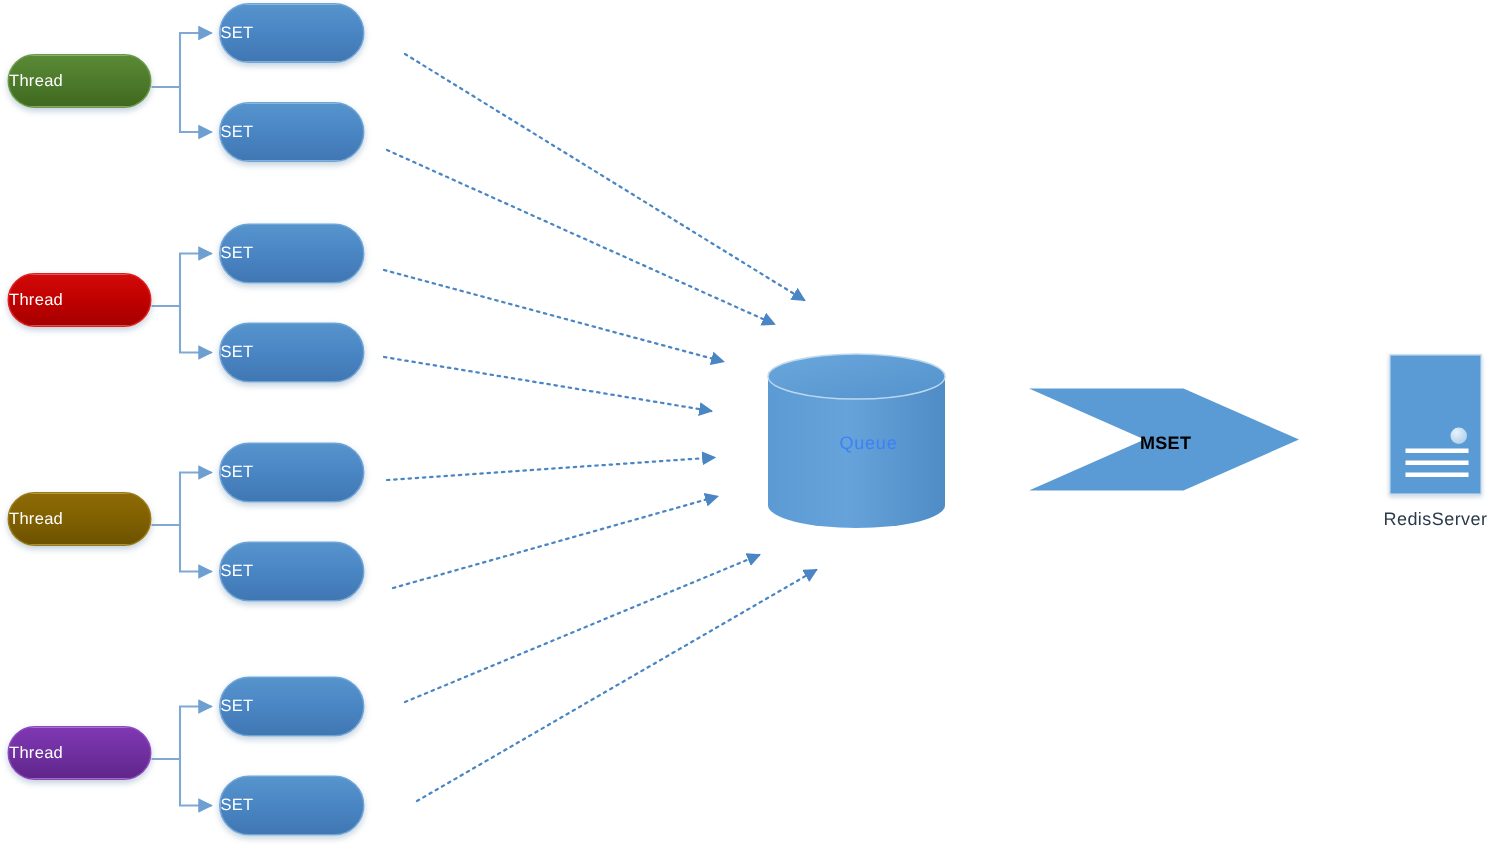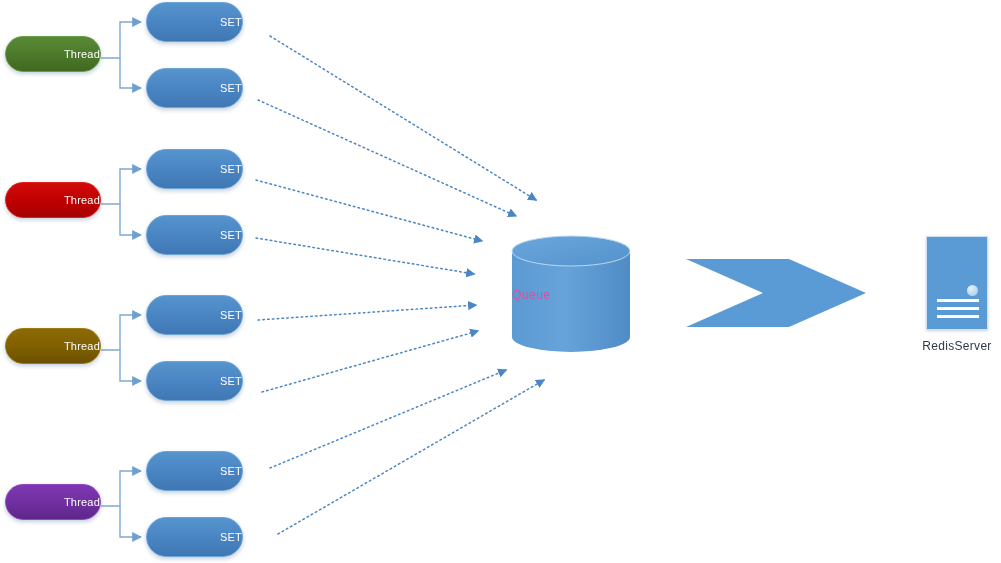--- a/index.html
+++ b/index.html
@@ -17,21 +17,21 @@
     background: #ffffff;
     overflow: hidden;
   }
 
   
   .pill {
     position: absolute;
     border-radius: 999px;
     display: flex;
     align-items: center;
-    justify-content: flex-end;
+    justify-content: flex-start;
     color: #ffffff;
     font-size: 11px;
     letter-spacing: .2px;
     box-sizing: border-box;
     box-shadow: 0 2px 4px rgba(120,150,180,.45);
     border: 1px solid rgba(255,255,255,.35);
   }
   .thread-pill {
     width: 96px;
     height: 36px;
@@ -60,24 +60,26 @@
     pointer-events: none;
   }
 
   
   .cylinder {
     position: absolute;
   }
   .cyl-label {
     position: absolute;
     width: 100%;
-    color: #ec4899;
+    text-align: center;
+    color: #3b82f6;
     font-size: 12px;
     letter-spacing: .5px;
     pointer-events: none;
+    padding-left: 8px;
   }
 
   
   .chevron-wrap { position: absolute; }
   .chevron-label {
     position: absolute;
     color: #000000;
     font-size: 12px;
     font-weight: bold;
     letter-spacing: .2px;
@@ -211,20 +213,23 @@
     <span class="pill-label">SET</span>
   </div>
   <div class="pill set-pill" style="left:146px; top:517px;">
     <span class="pill-label">SET</span>
   </div>
 
   <div class="cylinder" style="left:512px; top:288px; width:118px;">
     <div class="cyl-label">Queue</div>
   </div>
 
+  <div class="chevron-wrap" style="left:686px; top:258px; width:180px; height:70px;">
+    <div class="chevron-label" style="left:74px; top:30px;">MSET</div>
+  </div>
 
   <div class="server-box" style="left:926px; top:236px; width:62px; height:94px;">
     <div class="server-led" style="right:9px; top:48px; width:11px; height:11px;"></div>
     <div class="server-bar" style="left:10px; top:62px; width:42px; height:3px;"></div>
     <div class="server-bar" style="left:10px; top:70px; width:42px; height:3px;"></div>
     <div class="server-bar" style="left:10px; top:78px; width:42px; height:3px;"></div>
   </div>
   <div class="server-caption" style="left:906px; top:339px; width:102px;">RedisServer</div>
 
 </div>

